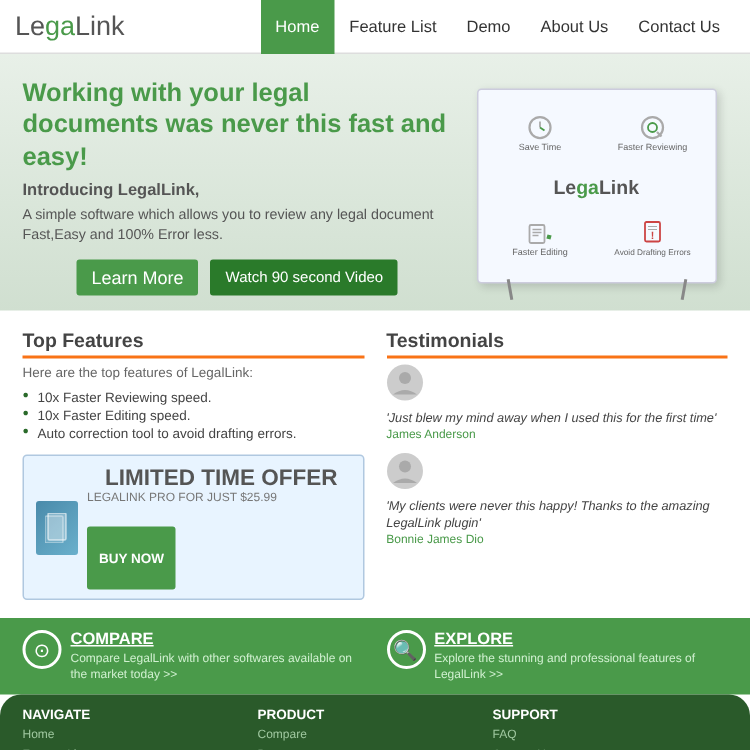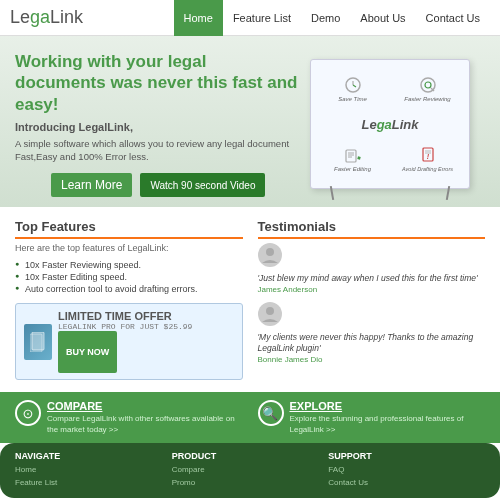--- a/index.html
+++ b/index.html
@@ -83,21 +83,21 @@
       padding: 5px 10px;
       font-size: 10px;
       cursor: pointer;
       border-radius: 2px;
     }
     .hero-right {
       width: 175px;
       position: relative;
       display: flex;
       align-items: center;
-      font-style: italic;
+      justify-content: center;
     }
 
     
     .easel {
       width: 160px;
       height: 130px;
       background: #f5f9ff;
       border: 1px solid #ccd;
       border-radius: 3px;
       position: relative;
@@ -208,31 +208,31 @@
       border-radius: 2px;
       flex-shrink: 0;
       display: flex;
       align-items: center;
       justify-content: center;
       color: #fff;
       font-size: 16px;
     }
     .offer-text { flex: 1; }
     .offer-title {
-      font-size: 11px;
+      font-size: 15px;
       font-weight: bold;
       color: #555;
       text-transform: uppercase;
+      margin-left: 12px;
     }
     .offer-sub {
       font-size: 8px;
       color: #777;
       text-transform: uppercase;
-      margin-bottom: 0;
-      font-family: Liberation Mono, monospace;
+      margin-bottom: 15px;
     }
     .btn-buy {
       background: #4a9a4a;
       color: #fff;
       border: none;
       padding: 16px 8px;
       font-size: 9px;
       cursor: pointer;
       font-weight: bold;
       border-radius: 2px;

